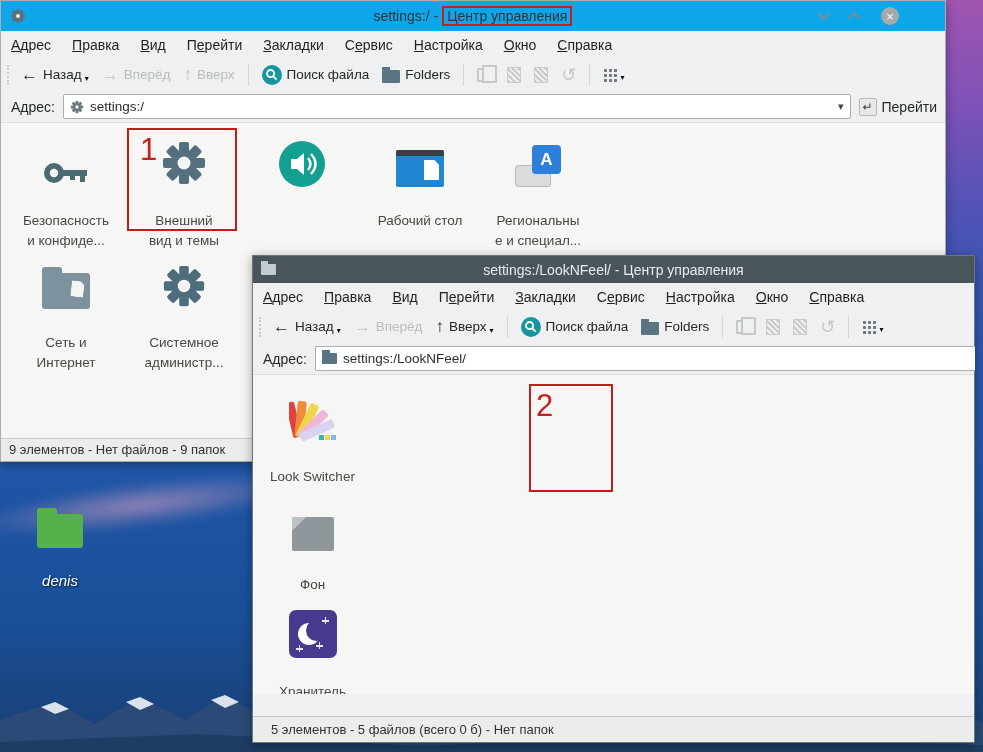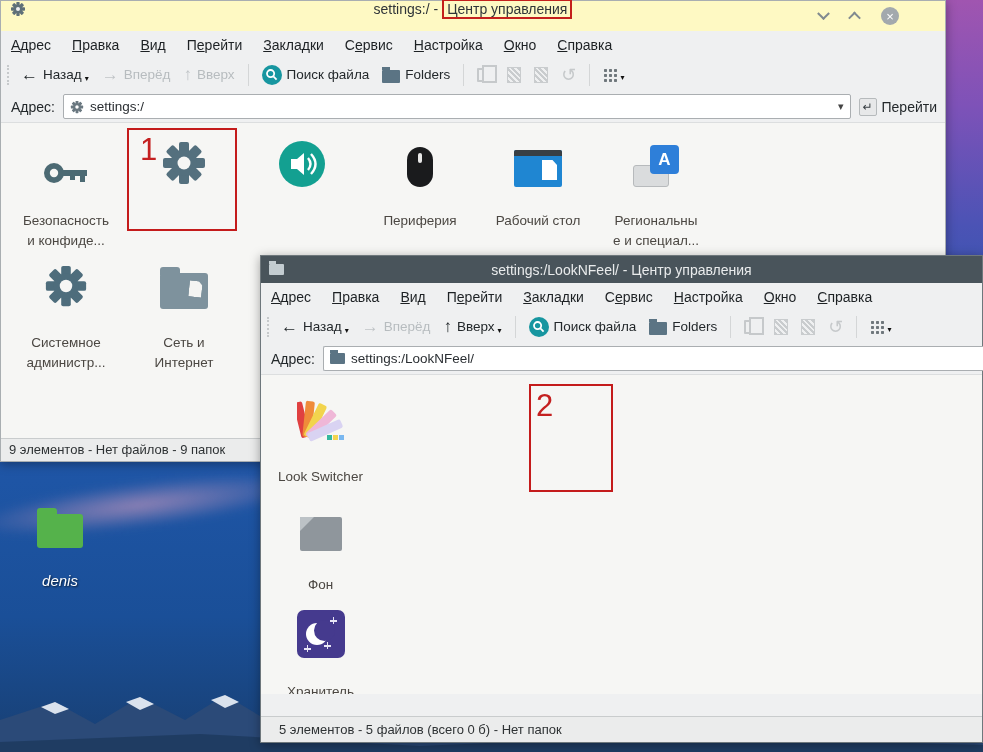--- a/index.html
+++ b/index.html
@@ -51,34 +51,34 @@
   .iconview { position:relative; background:#f6f6f4; border-top:1px solid #dcdedf; overflow:hidden; }
   .row { position:absolute; left:6px; display:flex; }
   .cell { width:118px; text-align:center; cursor:default; }
   .ic { height:52px; margin-top:12px; display:flex; align-items:flex-end; justify-content:center; }
   .lbl { margin-top:24px; font-size:13.5px; line-height:1.45; color:#4b4742; }
   .statusbar { position:absolute; left:0; right:0; bottom:0; height:23px; background:#ebecec;
     border-top:1px solid #c9cccd; font-size:13px; color:#2e3234; line-height:22px; padding-left:8px; white-space:nowrap; overflow:hidden; }
 
   
   #win-main { left:0; top:0; width:946px; height:462px; z-index:10; }
-  .titlebar-light { height:30px; display:flex; position:relative; background:#fef9c3; }
+  .titlebar-light { height:30px; display:flex; align-items:center; position:relative; background:#0ea5e9; }
   .titlebar-light .tgear { margin-left:9px; }
   .title-center { position:absolute; left:0; right:0; text-align:center; font-size:14px; color:#2f3438; }
   .title-hl { border:2px solid #c4201c; padding:0 3px; margin-left:4px; }
   .win-btns { position:absolute; right:46px; top:0; height:30px; display:flex; align-items:center; gap:22px; }
   .chev { width:9px; height:9px; border-right:2px solid #818a8f; border-bottom:2px solid #818a8f; }
   .chev.down { transform:rotate(45deg) translate(-2px,-2px); }
   .chev.up { transform:rotate(-135deg) translate(-1px,-1px); }
   .close-btn { width:18px; height:18px; border-radius:50%; background:#a3a9ad; color:#fff;
     display:flex; align-items:center; justify-content:center; font-size:13px; line-height:1; }
   #iconview-main { height:318px; }
 
   
-  #win-look { left:260px; top:255px; width:723px; height:488px; z-index:20; border-color:#6e777c; }
+  #win-look { left:252px; top:255px; width:723px; height:488px; z-index:20; border-color:#6e777c; }
   .titlebar-dark { height:27px; background:#49545b; color:#e9ebec; display:flex; align-items:center; position:relative; font-size:14px; }
   .titlebar-dark .tfolder { width:15px; height:11px; background:#c3ccd1; border-radius:1px; position:relative; margin-left:8px; }
   .titlebar-dark .tfolder::before { content:""; position:absolute; top:-3px; left:0; width:7px; height:3px; background:#c3ccd1; }
   #iconview-look { height:320px; }
 
   
   .mouse-ic { width:26px; height:40px; background:#1a1b1d; border-radius:13px; position:relative; }
   .mouse-ic::after { content:""; position:absolute; top:6px; left:11px; width:4px; height:10px; border-radius:2px; background:#e8e8e8; }
   .desktop-ic { width:48px; height:37px; background:#1f86d2; border-radius:2px; position:relative; }
   .desktop-ic::before { content:""; position:absolute; top:0; left:0; right:0; height:6px; background:#383f44; border-radius:2px 2px 0 0; }
@@ -268,75 +268,70 @@
           <g fill="#54707e">
                 <rect x="19" y="3" width="10" height="42" rx="2"></rect>
                 <rect x="3" y="19" width="42" height="10" rx="2"></rect>
           <rect x="19" y="3" width="10" height="42" rx="2" transform="rotate(45 24 24)"></rect>
                 <rect x="3" y="19" width="42" height="10" rx="2" transform="rotate(45 24 24)"></rect>
           <circle cx="24" cy="24" r="13"></circle>
               </g>
               <circle cx="24" cy="24" r="6.5" fill="#f6f6f4"></circle>
         </svg>
           </div>
+        <div class="lbl"><span>Внешний</span><br><span>вид и темы</span></div>
       </div>
       <div class="cell">
         <div class="ic">
             <svg width="46" height="46" viewBox="0 0 46 46">
           <circle cx="23" cy="23" r="23" fill="#13a091"></circle>
           <polygon points="12,18 18,18 25,12 25,34 18,28 12,28" fill="#fff"></polygon>
           <path d="M29,17 q5,6 0,12" stroke="#fff" stroke-width="2.4" fill="none"></path>
           <path d="M32,13 q9,10 0,20" stroke="#fff" stroke-width="2.4" fill="none"></path>
         </svg>
           </div>
       </div>
       <div class="cell">
         <div class="ic">
-            <span class="mouse-ic"></span>
-          </div>
-        <div class="lbl"><span>Периферия</span><br><span></span></div>
-      </div>
-      <div class="cell">
-        <div class="ic">
             <span class="desktop-ic"></span>
           </div>
         <div class="lbl"><span>Рабочий стол</span><br><span></span></div>
       </div>
       <div class="cell">
         <div class="ic">
             <span class="regional-ic">
               <span class="kb"></span>
               <span class="asq">A</span>
             </span>
           </div>
         <div class="lbl"><span>Региональны</span><br><span>е и специал...</span></div>
       </div>
     </div>
 
     <div class="row" style="top:122px;">
+      <div class="cell">
+        <div class="ic">
+            <span class="net-folder"></span>
+          </div>
+        <div class="lbl"><span>Сеть и</span><br><span>Интернет</span></div>
+      </div>
       <div class="cell">
         <div class="ic">
             <svg width="46" height="46" viewBox="0 0 48 48">
           <g fill="#4e6d7c">
                 <rect x="19" y="3" width="10" height="42" rx="2"></rect>
                 <rect x="3" y="19" width="42" height="10" rx="2"></rect>
           <rect x="19" y="3" width="10" height="42" rx="2" transform="rotate(45 24 24)"></rect>
                 <rect x="3" y="19" width="42" height="10" rx="2" transform="rotate(45 24 24)"></rect>
           <circle cx="24" cy="24" r="13"></circle>
               </g>
               <circle cx="24" cy="24" r="6.5" fill="#f6f6f4"></circle>
         </svg>
           </div>
         <div class="lbl"><span>Системное</span><br><span>администр...</span></div>
-      </div>
-      <div class="cell">
-        <div class="ic">
-            <span class="net-folder"></span>
-          </div>
-        <div class="lbl"><span>Сеть и</span><br><span>Интернет</span></div>
       </div>
     </div>
   </div>
 
   <div class="statusbar">9 элементов - Нет файлов - 9 папок</div>
 </div>
 
 <div class="window" id="win-look">
   <div class="titlebar-dark">
     <span class="tfolder"></span>

